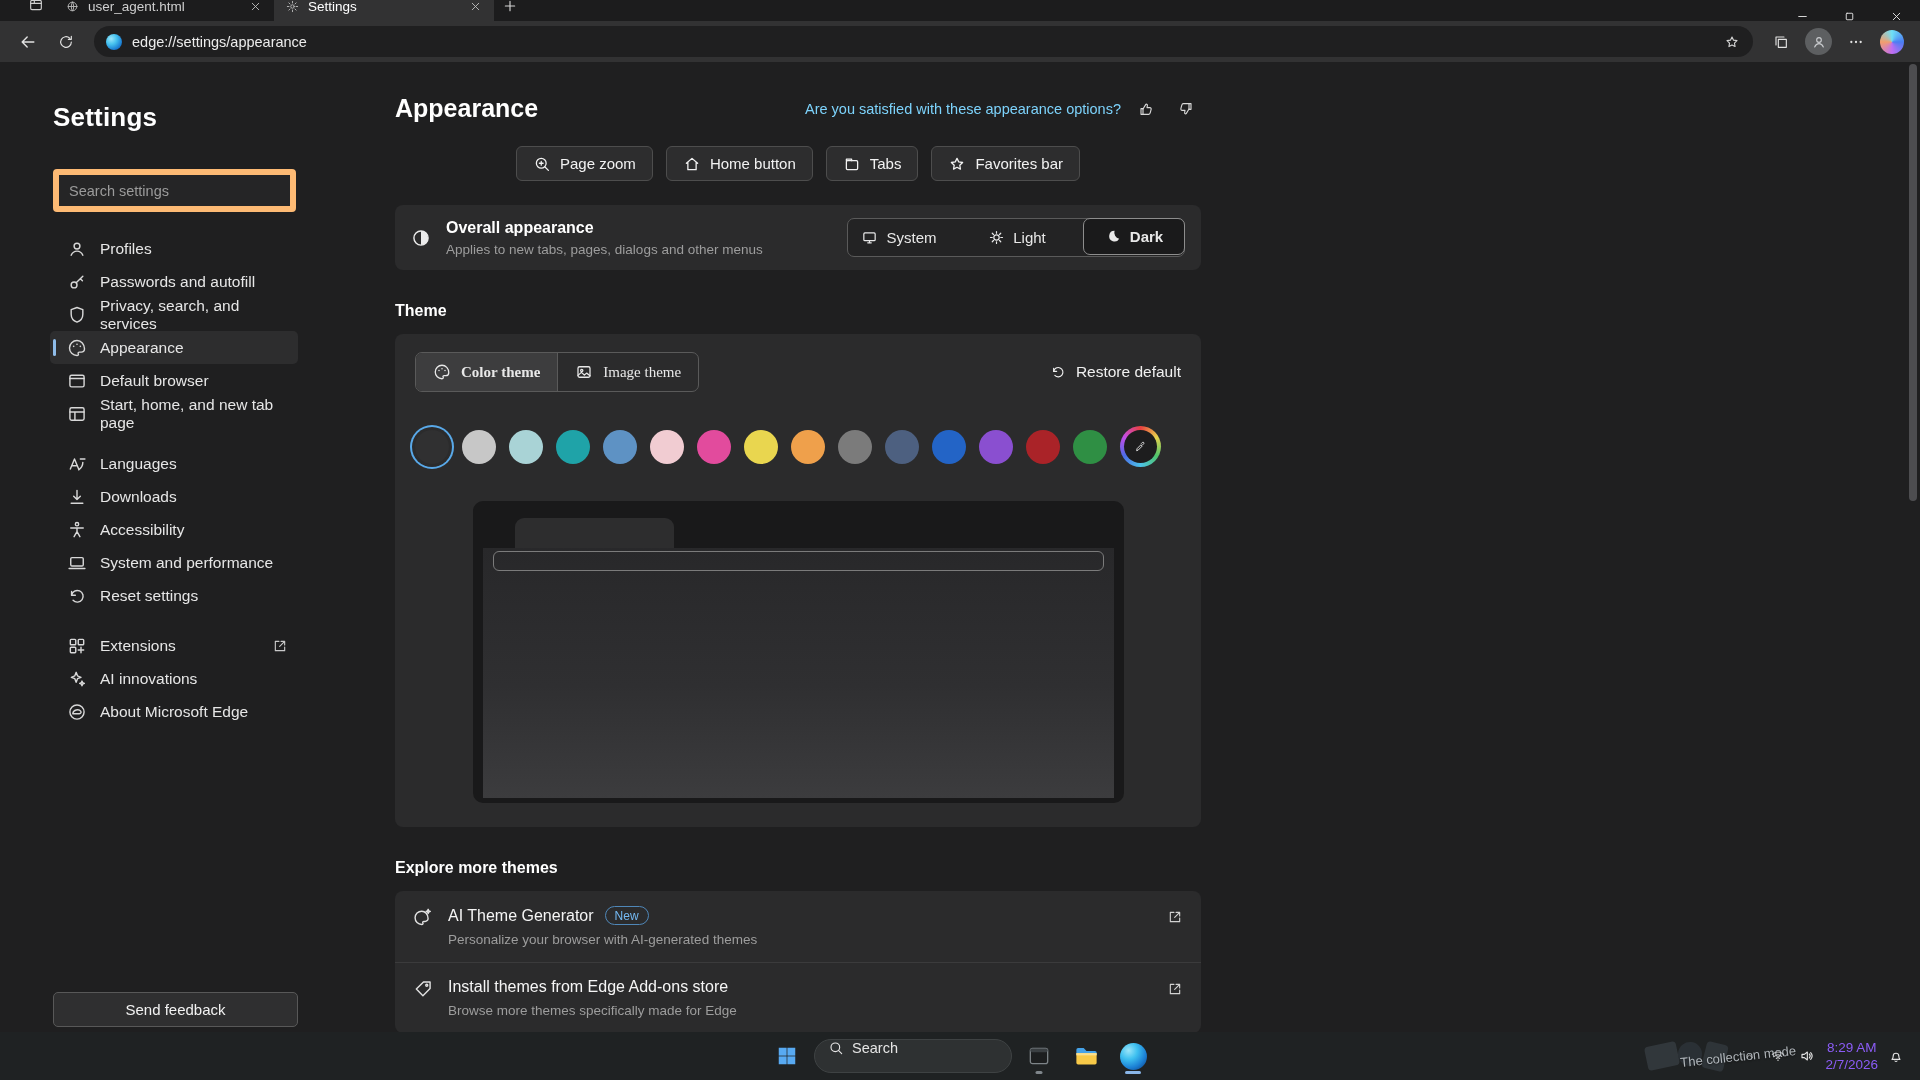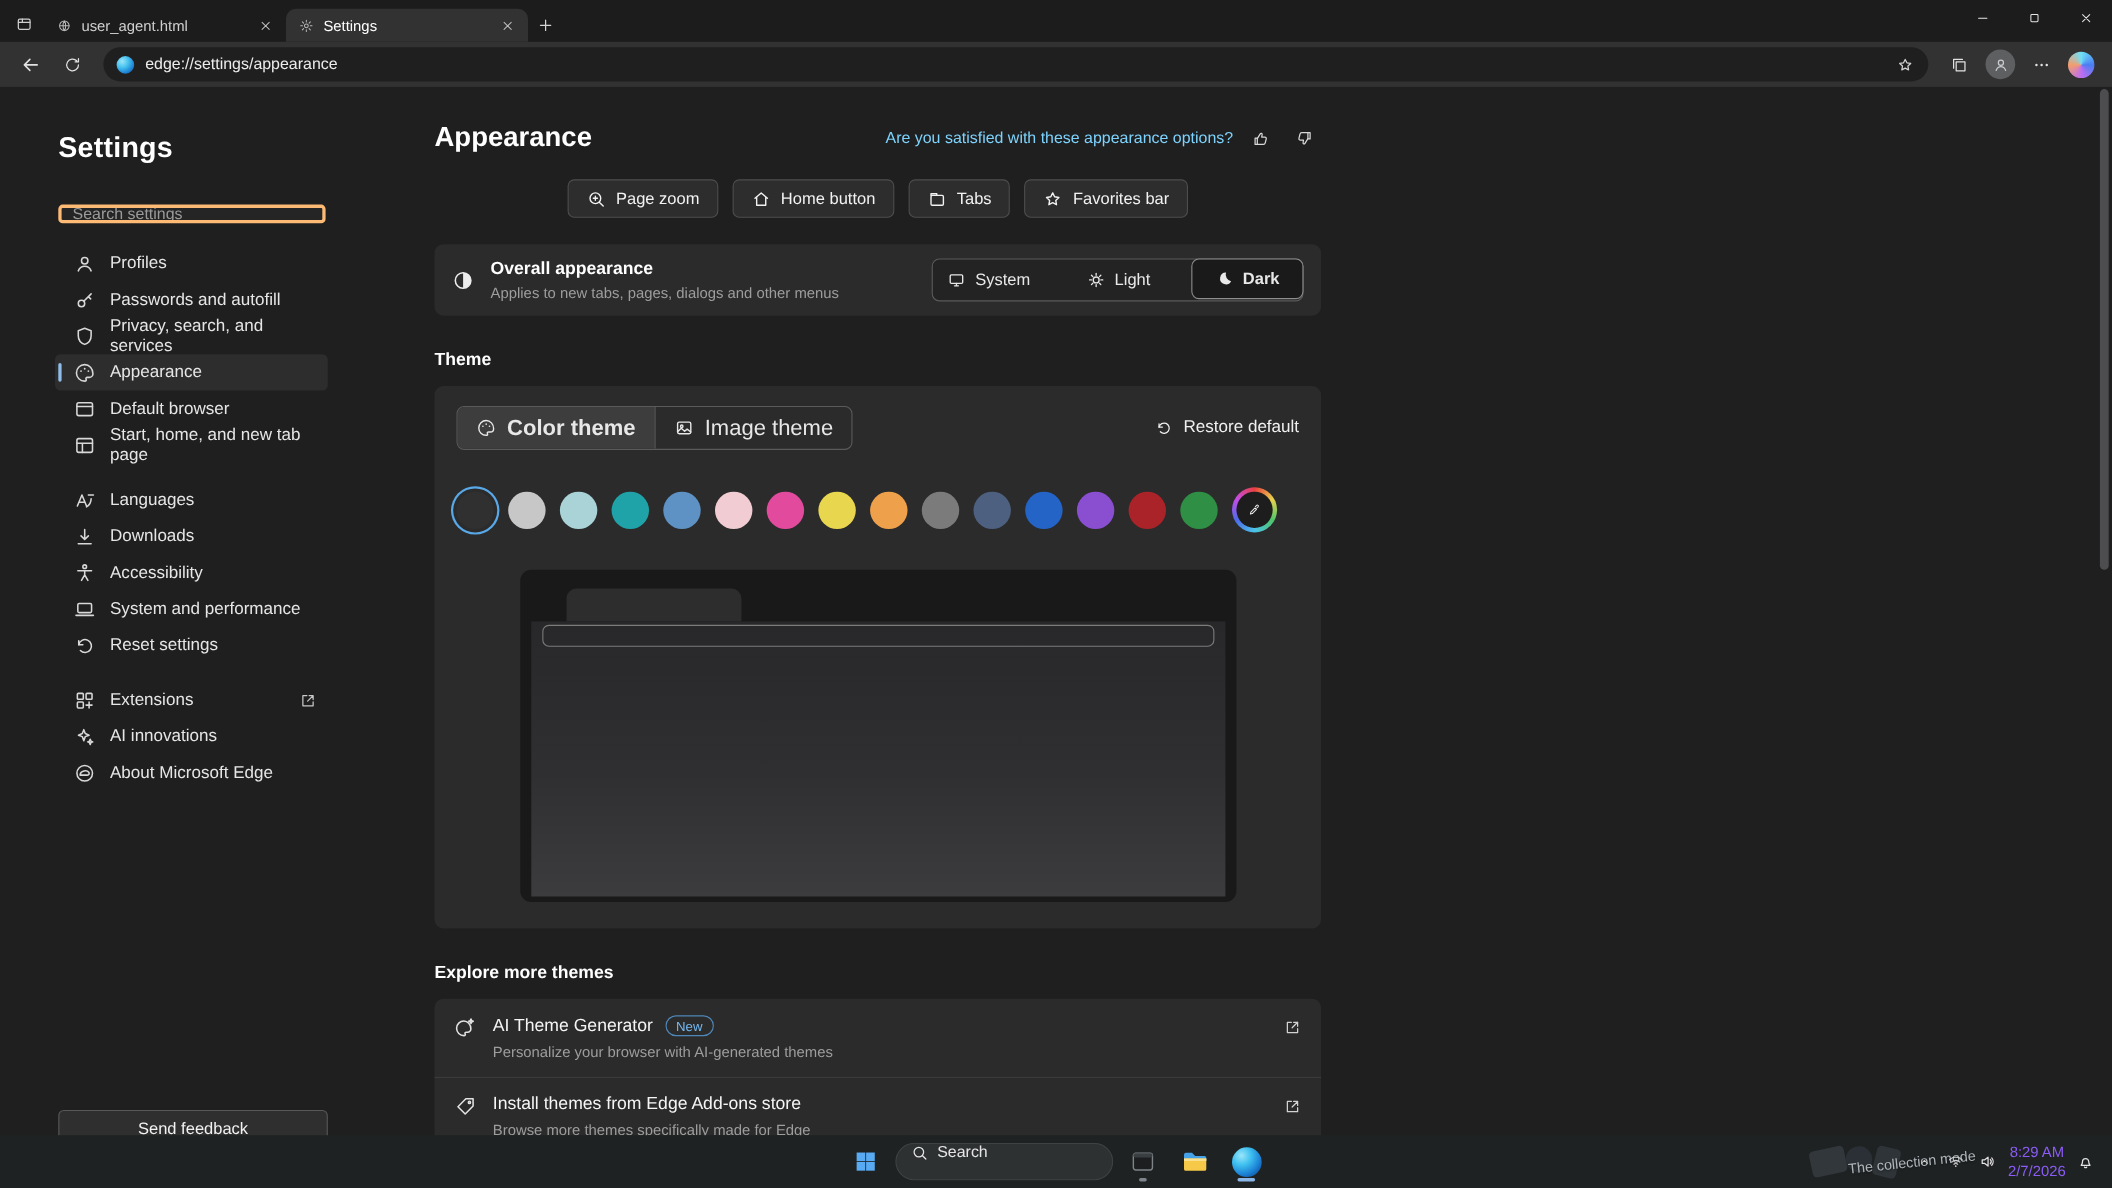--- a/index.html
+++ b/index.html
@@ -9,21 +9,21 @@
     background:#1f1f20; color:#ffffff; position:relative;
     -webkit-font-smoothing:antialiased;
   }
   svg { display:block; }
   .ic { width:20px; height:20px; stroke:currentColor; fill:none; stroke-width:1.7; stroke-linecap:round; stroke-linejoin:round; }
   .ic-sm { width:16px; height:16px; }
   .ic-xs { width:13px; height:13px; }
 
   
   .chrome { background:#1c1c1d; position:relative; z-index:40; }
-  .tabstrip { height:38px; display:flex; align-items:flex-end; padding-left:4px; position:relative; }
+  .tabstrip { height:21px; display:flex; align-items:flex-end; padding-left:18px; position:relative; }
   .tab-actions { width:36px; height:33px; display:grid; place-items:center; color:#cfcfcf; cursor:pointer; }
   .tab { height:30px; width:220px; display:flex; align-items:center; gap:9px; padding:0 8px 0 12px;
          color:#cfcfcf; font-size:13.5px; border-radius:9px 9px 0 0; cursor:pointer; }
   .tab.active { background:#323233; color:#ffffff; }
   .tab-title { flex:1; white-space:nowrap; overflow:hidden; text-overflow:ellipsis; }
   .tab-close { width:22px; height:22px; border-radius:4px; display:grid; place-items:center; color:#bdbdbd; }
   .fav { color:#b9b9b9; display:grid; place-items:center; }
   .newtab { width:32px; height:30px; display:grid; place-items:center; color:#d5d5d5; cursor:pointer; }
   .wincontrols { position:absolute; right:0; top:0; height:33px; display:flex; }
   .winbtn { width:47px; height:33px; display:grid; place-items:center; color:#e6e6e6; cursor:pointer; }
@@ -38,21 +38,21 @@
   .urlstar { width:30px; height:26px; display:grid; place-items:center; color:#d2d2d2; cursor:pointer; border-radius:5px; }
   .avatar { width:27px; height:27px; border-radius:50%; background:#5d5f61; display:grid; place-items:center; color:#c9cbce; cursor:pointer; margin:0 4px; }
   .copilot { width:24px; height:24px; border-radius:50%; margin:0 6px 0 4px; cursor:pointer;
       background:conic-gradient(#6ee0f7,#4a7df2,#c06df2,#f29e6d,#6ee0f7); }
 
   
   .app { position:relative; height:1005px; display:flex; overflow:hidden; }
 
   .sidebar { width:346px; flex:none; display:flex; flex-direction:column; padding-top:40px; }
   .sb-title { margin-left:53px; font-size:26px; font-weight:700; letter-spacing:.2px; }
-  .sb-search { margin:36px 0 0 53px; width:243px; height:17px; background:#252526; border:3px solid #fdba74;
+  .sb-search { margin:36px 0 0 53px; width:243px; height:43px; background:#252526; border:6px solid #fdba74;
       border-radius:4px; color:#eab308; font-size:14.5px; padding:0 10px; outline:none; font-family:inherit; }
   .sb-search::placeholder { color:#9b9b9b; }
   .nav { margin:20px 0 0 50px; width:248px; }
   .nav-gap { height:17px; }
   .nav-item { display:flex; align-items:center; gap:13px; height:33px; padding:0 10px 0 17px;
       border-radius:5px; font-size:15.5px; color:#e6e6e6; position:relative; cursor:pointer; }
   .nav-item.selected { background:#2d2d2e; }
   .nav-item.selected::before { content:""; position:absolute; left:3px; top:8px; bottom:8px; width:3px;
       border-radius:2px; background:#8fbce9; }
   .nic { color:#d8d8d8; display:grid; place-items:center; }
@@ -81,21 +81,21 @@
   .seg { margin-left:auto; display:flex; align-items:stretch; border:1px solid #5a5a5a; border-radius:7px; background:#232324;gap:16px; }
   .seg-opt { display:flex; align-items:center; justify-content:center; gap:8px; width:102px; height:37px;
       font-size:15px; color:#e8e8e8; cursor:pointer; }
   .seg-opt .ic { width:17px; height:17px; }
   .seg-opt.selected { background:#1a1a1b; border:1px solid #8d8d8d; border-radius:7px; margin:-1px; font-weight:600; }
 
   .section-label { margin-top:32px; font-size:16px; font-weight:600; }
   .theme-card { margin-top:14px; padding:18px 20px 24px; }
   .theme-top { display:flex; align-items:center; }
   .toggle { display:flex; border:1px solid #5a5a5a; border-radius:7px; overflow:hidden; }
-  .toggle-btn { display:flex; align-items:center; gap:10px; height:38px; padding:10px 17px; font-size:20px; color:#e8e8e8; cursor:pointer; }
+  .toggle-btn { display:flex; align-items:center; gap:10px; height:38px; padding:10px 17px; font-size:15px; color:#e8e8e8; cursor:pointer;font-family:Liberation Serif, serif; }
   .toggle-btn .ic { width:18px; height:18px; }
   .toggle-btn.selected { background:#3d3d3e; font-weight:600; }
   .toggle-btn + .toggle-btn { border-left:1px solid #5a5a5a; }
   .restore { margin-left:auto; display:flex; align-items:center; gap:10px; font-size:15.5px; color:#f0f0f0; cursor:pointer; }
 
   .swatches { display:flex; align-items:center; gap:13px; margin-top:34px; }
   .swatch { width:34px; height:34px; border-radius:50%; cursor:pointer; flex:none; }
   .swatch.default { background:#303031; }
   .swatch.selected { box-shadow:0 0 0 3px #2b2b2c, 0 0 0 5px #59a9e9; }
   .picker-ring { width:41px; height:41px; border-radius:50%; display:grid; place-items:center; cursor:pointer; flex:none;

